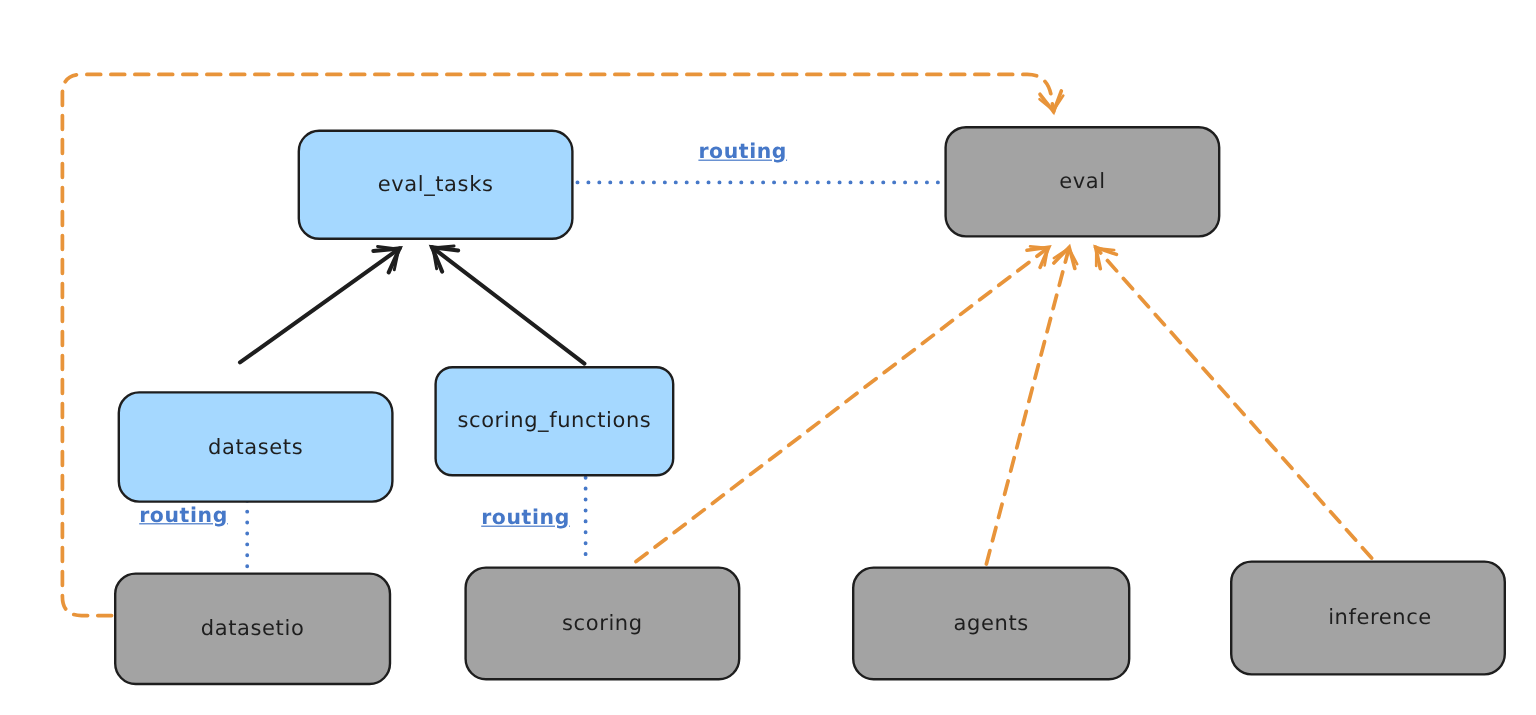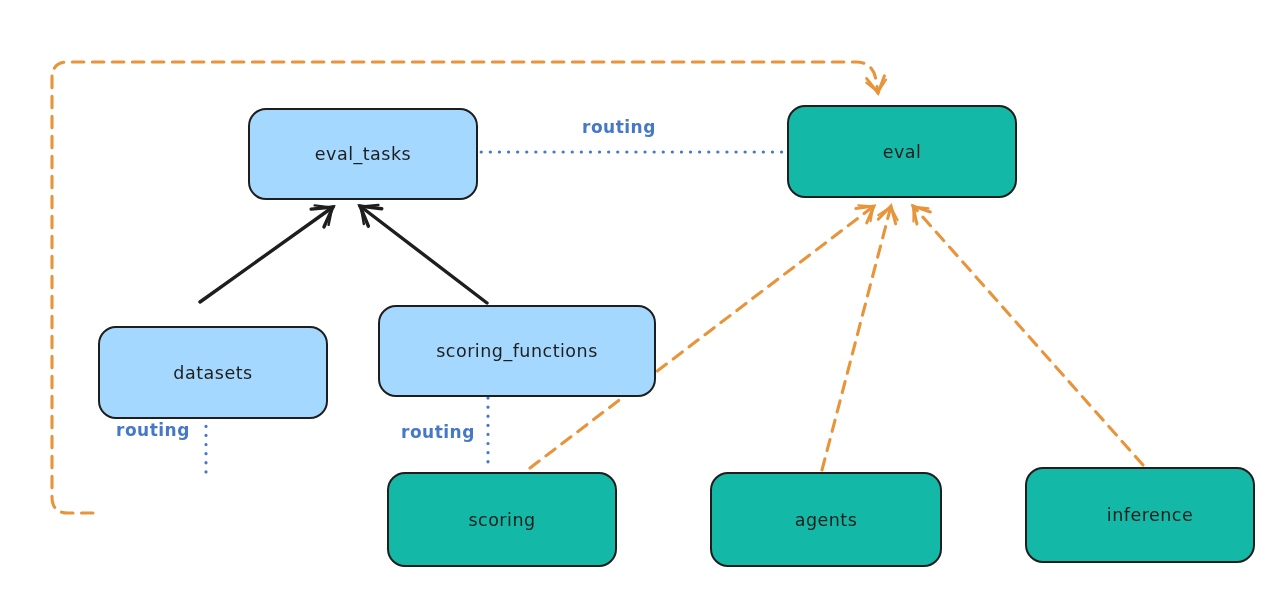--- a/index.html
+++ b/index.html
@@ -28,28 +28,29 @@
     border: 2.5px solid #1e1e1e;
     border-radius: 18px;
     display: flex;
     align-items: center;
     justify-content: center;
     font-size: 17.5px;
     letter-spacing: 0.5px;
     color: #1e1e1e;
   }
   .node.api   { background: #a5d8ff; }
-  .node.prov  { background: #14b8a6; }
+  .node.prov  { background: #a3a3a3; }
   .edge-label {
     position: absolute;
     font-size: 17px;
     font-weight: 600;
     letter-spacing: 0.5px;
     color: #4678c8;
     white-space: nowrap;
+    text-decoration: underline;
   }
 </style>
 </head>
 <body>
 
 <div class="canvas">
 
   <svg class="edges" width="1280" height="596" viewBox="0 0 1280 596" xmlns="http://www.w3.org/2000/svg">
     <defs>
       <marker id="ah-black" markerUnits="userSpaceOnUse" markerWidth="44" markerHeight="32" viewBox="-34 -16 44 32" refX="0" refY="0" orient="auto">
@@ -80,24 +81,27 @@
   </div>
 
   <div class="node prov" style="left:787px; top:105px; width:230px; height:93px;">
     <span>eval</span>
   </div>
 
   <div class="node api" style="left:98px; top:305px; width:230px; height:93px;margin-top:21px;">
     <span>datasets</span>
   </div>
 
-  <div class="node api" style="left:378px; top:305px; width:278px; height:92px;">
+  <div class="node api" style="left:362px; top:305px; width:200px; height:92px;border-radius:15px;">
     <span>scoring_functions</span>
   </div>
 
+  <div class="node prov" style="left:95px; top:477px; width:231px; height:94px;">
+    <span>datasetio</span>
+  </div>
 
   <div class="node prov" style="left:387px; top:472px; width:230px; height:95px;">
     <span>scoring</span>
   </div>
 
   <div class="node prov" style="left:710px; top:472px; width:232px; height:95px;">
     <span>agents</span>
   </div>
 
   <div class="node prov" style="left:1025px; top:467px; width:230px; height:96px;padding-left:20px;">

